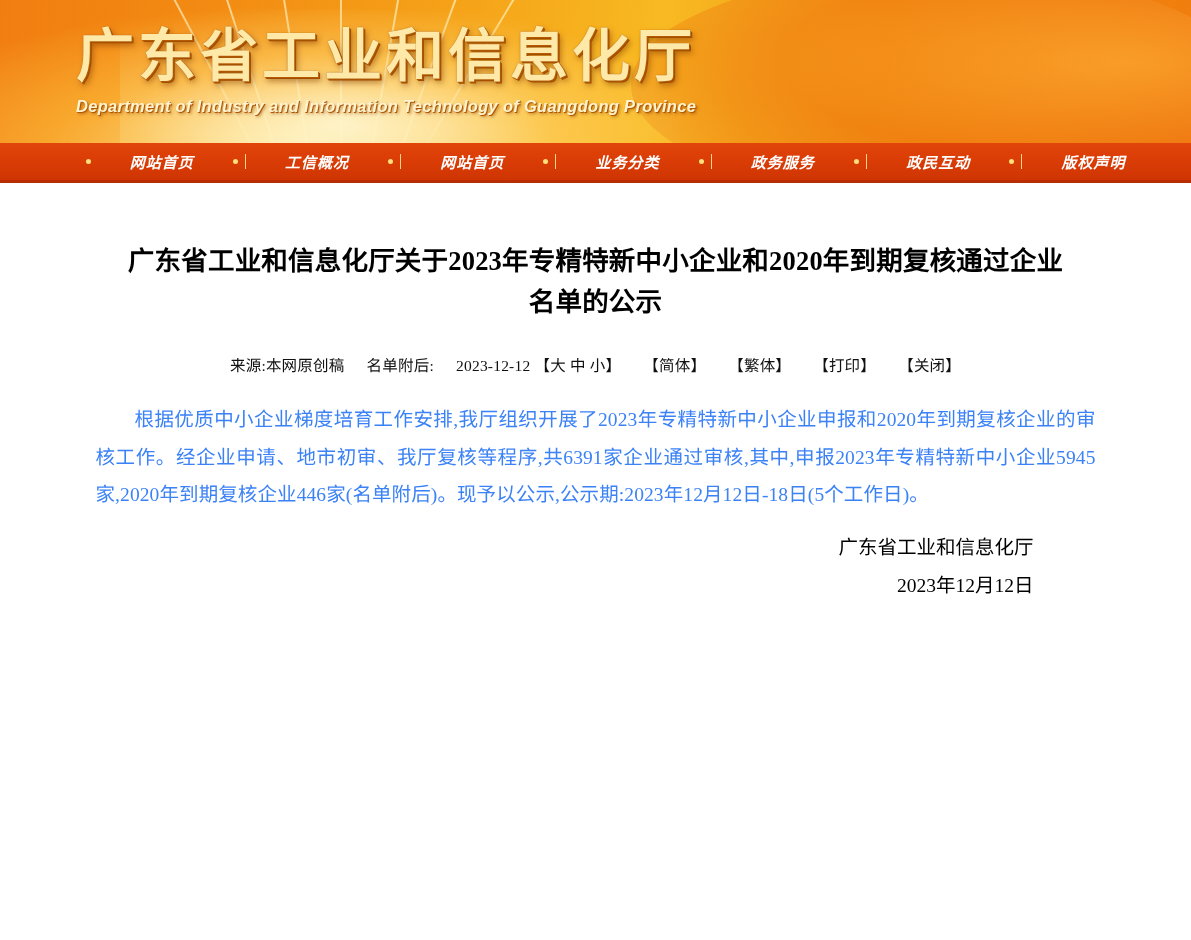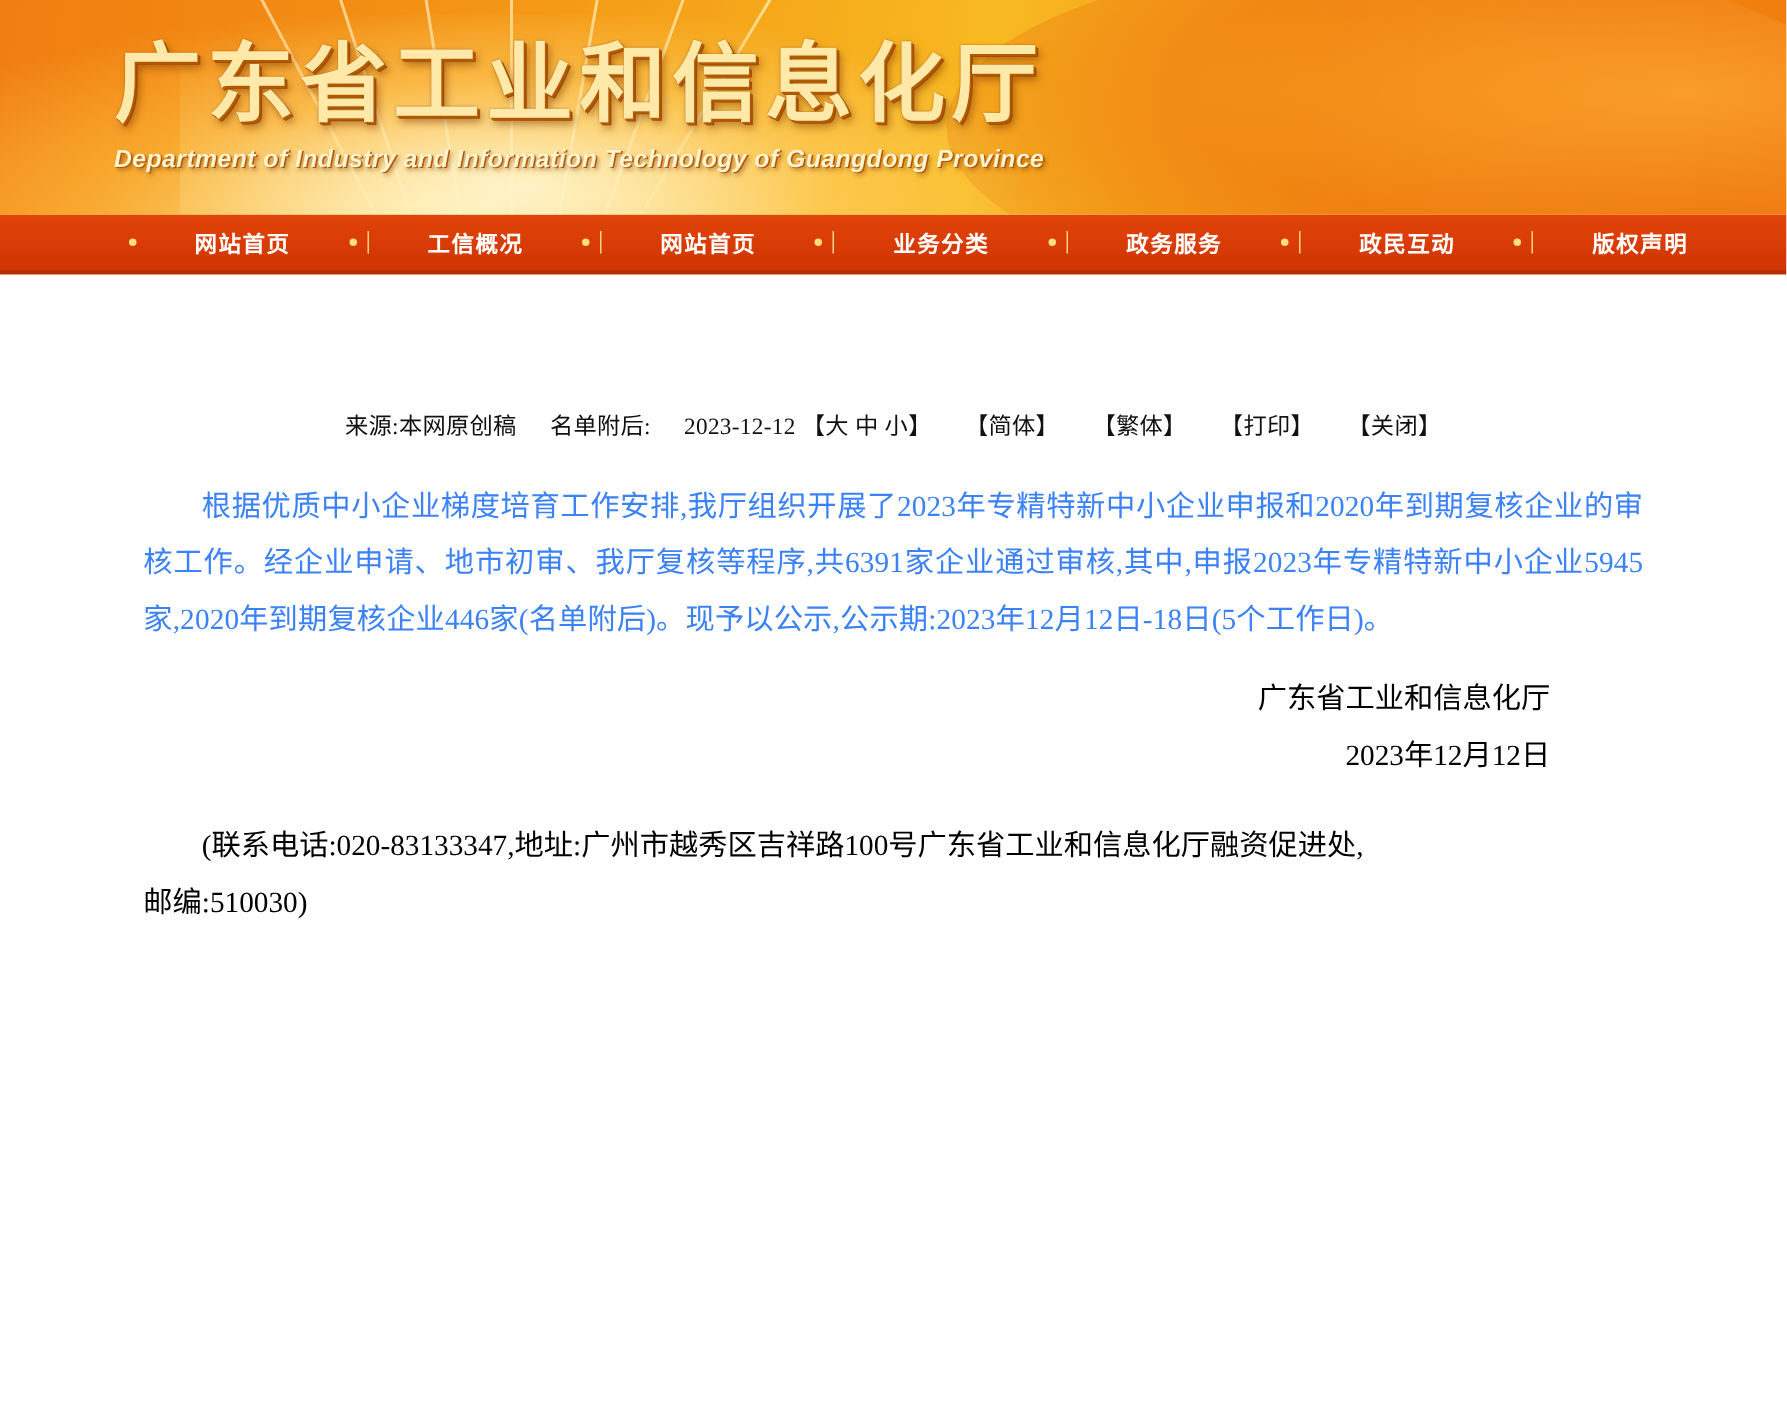--- a/index.html
+++ b/index.html
@@ -87,20 +87,21 @@
 
   
   .nav {
     width: 1191px;
     height: 40px;
     background: linear-gradient(to bottom, #e2450a 0%, #d93c05 50%, #cf3503 100%);
     display: flex;
     align-items: center;
     justify-content: center;
     border-bottom: 3px solid #b82d02;
+    font-style: italic;
   }
   .nav-inner {
     display: flex;
     align-items: center;
     width: 1100px;
     justify-content: space-between;
     padding-left: 40px;
     padding-right: 20px;
   }
   .nav-item {
@@ -248,20 +249,21 @@
         <span class="nav-dot"></span>
         <span class="nav-bar-line"></span>
       </span>
     <span class="nav-item">版权声明</span>
   </div>
 </div>
 
 <div class="page">
   <div class="article">
 
+    <h1 class="doc-title">广东省工业和信息化厅关于2023年专精特新中小企业和2020年到期复核通过企业名单的公示</h1>
 
     <div class="meta">
       <span>来源:</span><span>本网原创稿</span>
       <span class="meta-gap"></span>
       <span>名单附后:</span>
       <span class="meta-gap"></span>
       <span>2023-12-12</span>
       <span class="meta-link">【大 中 小】</span>
       <span class="meta-gap"></span>
       <span class="meta-link">【简体】</span>
@@ -276,19 +278,15 @@
     <div class="body-text">
       <p>根据优质中小企业梯度培育工作安排,我厅组织开展了2023年专精特新中小企业申报和2020年到期复核企业的审核工作。经企业申请、地市初审、我厅复核等程序,共6391家企业通过审核,其中,申报2023年专精特新中小企业5945家,2020年到期复核企业446家(名单附后)。现予以公示,公示期:2023年12月12日-18日(5个工作日)。</p>
     </div>
 
 
     <div class="signature">
       <div>广东省工业和信息化厅</div>
       <div>2023年12月12日</div>
     </div>
 
-    <div class="contact">
-      <p>(联系电话:020-83133347,地址:广州市越秀区吉祥路100号广东省工业和信息化厅融资促进处,</p>
-      <p class="cont">邮编:510030)</p>
-    </div>
 
   </div>
 </div>
 
 </body></html>

